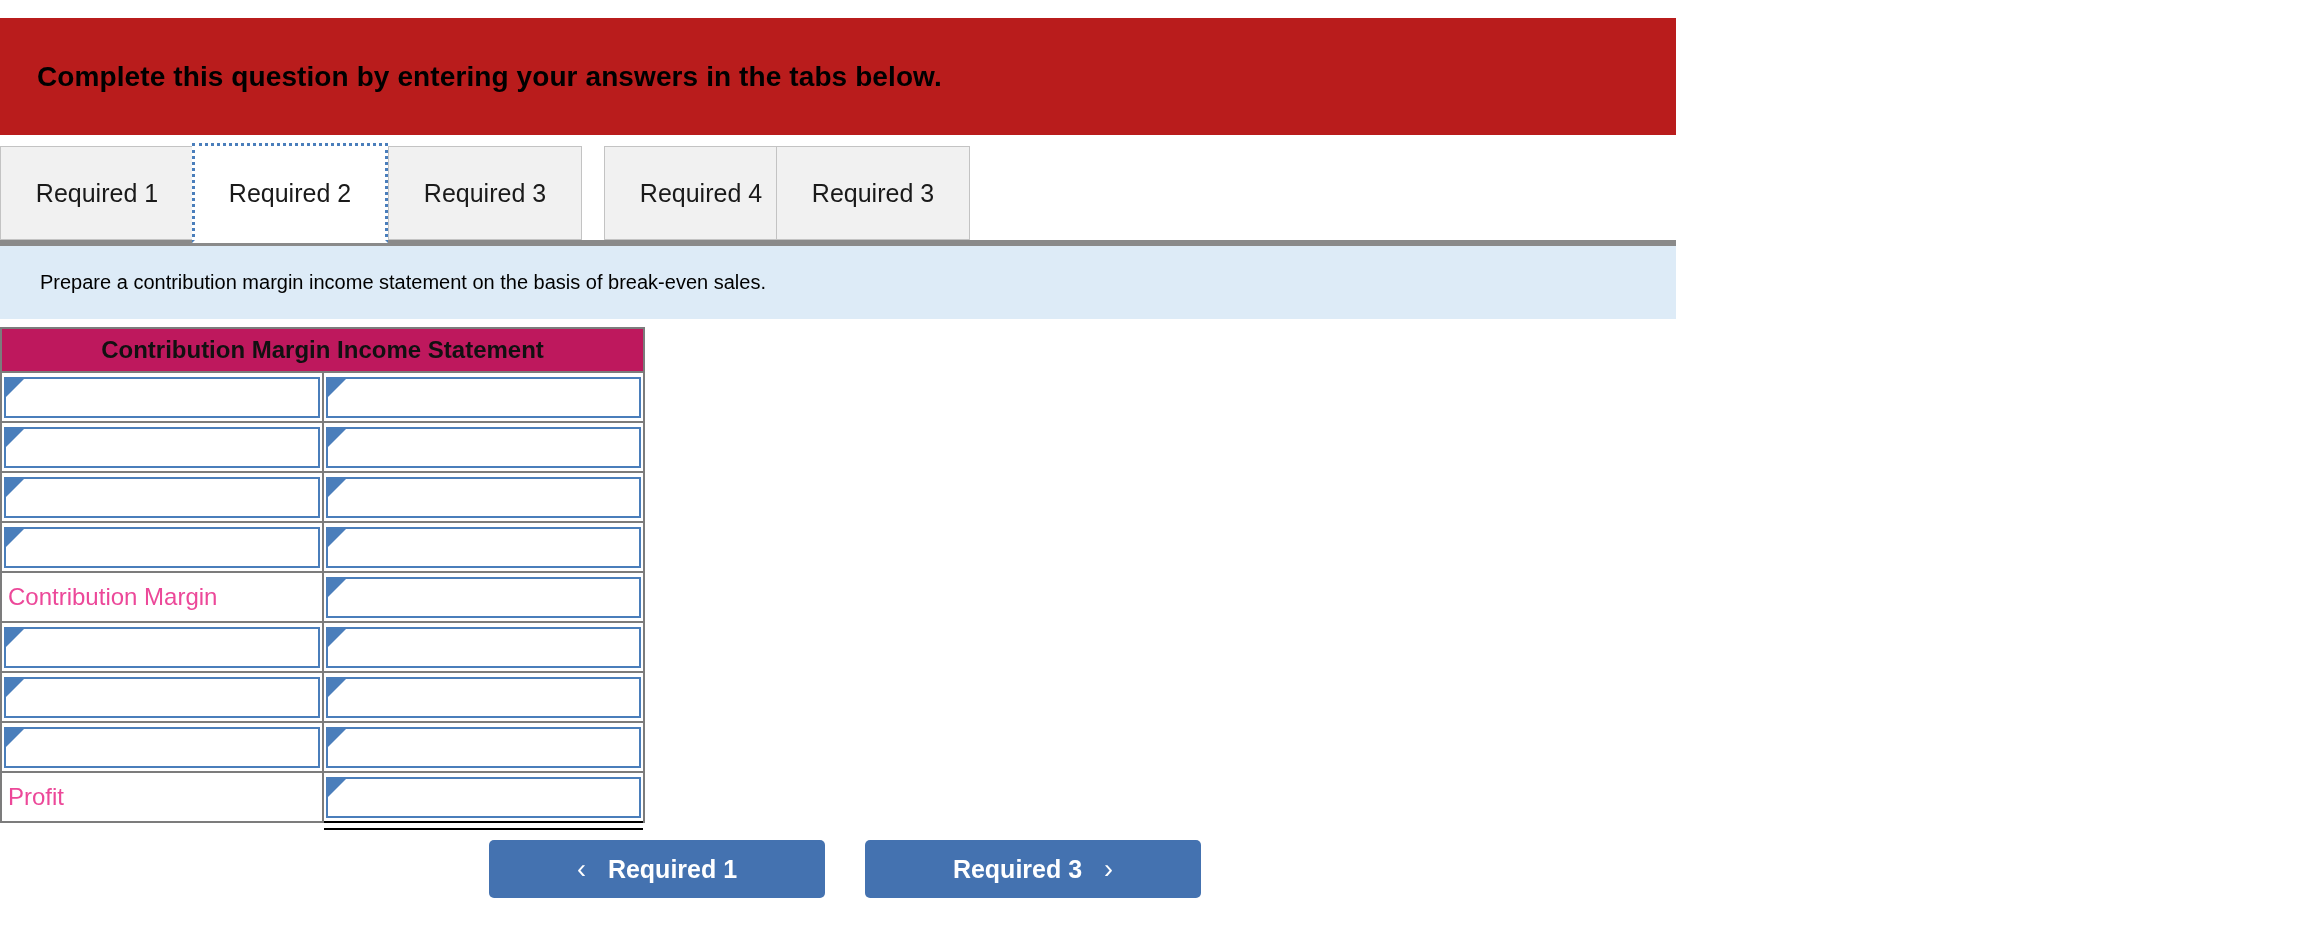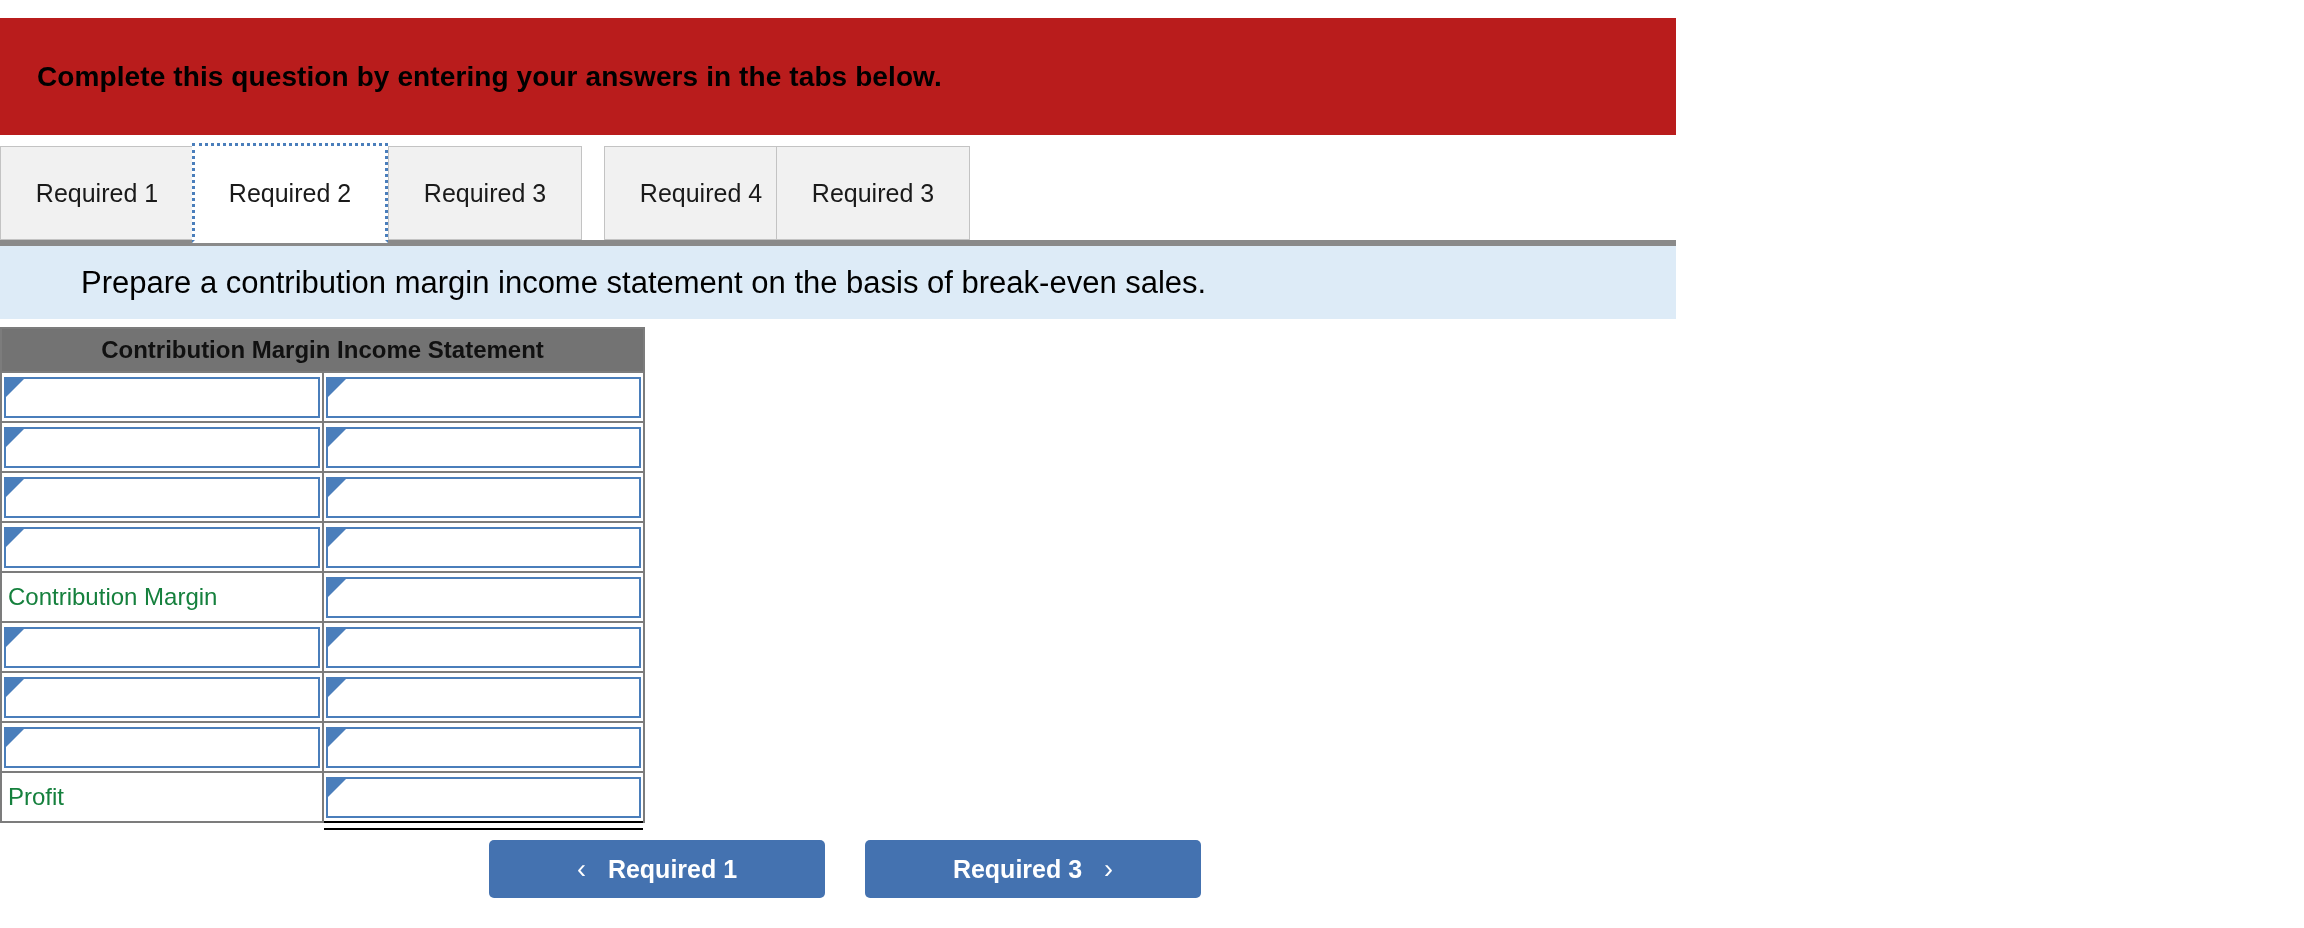--- a/index.html
+++ b/index.html
@@ -82,41 +82,40 @@
     top: 243px;
     width: 1676px;
     height: 76px;
     background: #ddebf7;
     border-top: 3px solid #8a8a8a;
     box-sizing: border-box;
     display: flex;
     align-items: center;
   }
   .instruction-text {
-    font-size: 31px;
+    font-size: 20px;
     color: #000000;
     padding-left: 40px;
-    margin-left: 41px;
   }
 
   
   .statement {
     position: absolute;
     left: 0;
     top: 327px;
     width: 645px;
     border-collapse: collapse;
     table-layout: fixed;
   }
   .statement td {
     padding: 0;
     margin: 0;
   }
   .st-header {
-    background: #737373;
+    background: #be185d;
     border: 2px solid #7c7c7c;
     height: 42px;
     text-align: center;
     font-size: 24px;
     font-weight: bold;
     color: #111111;
   }
   .row-cell {
     border: 2px solid #7c7c7c;
     border-top: none;
@@ -153,21 +152,21 @@
     padding: 6px 0 0 8px;
     font-size: 24px;
     color: #000000;
     white-space: nowrap;
     overflow: hidden;
   }
 
   
   .static-label {
     font-size: 24px;
-    color: #15803d;
+    color: #ec4899;
     padding-left: 6px;
     line-height: 48px;
     white-space: nowrap;
   }
   .value-wrap { position: relative; }
   .underline-single {
     position: absolute;
     left: 0; right: 0; bottom: -5px;
     border-bottom: 3px solid #000000;
   }

